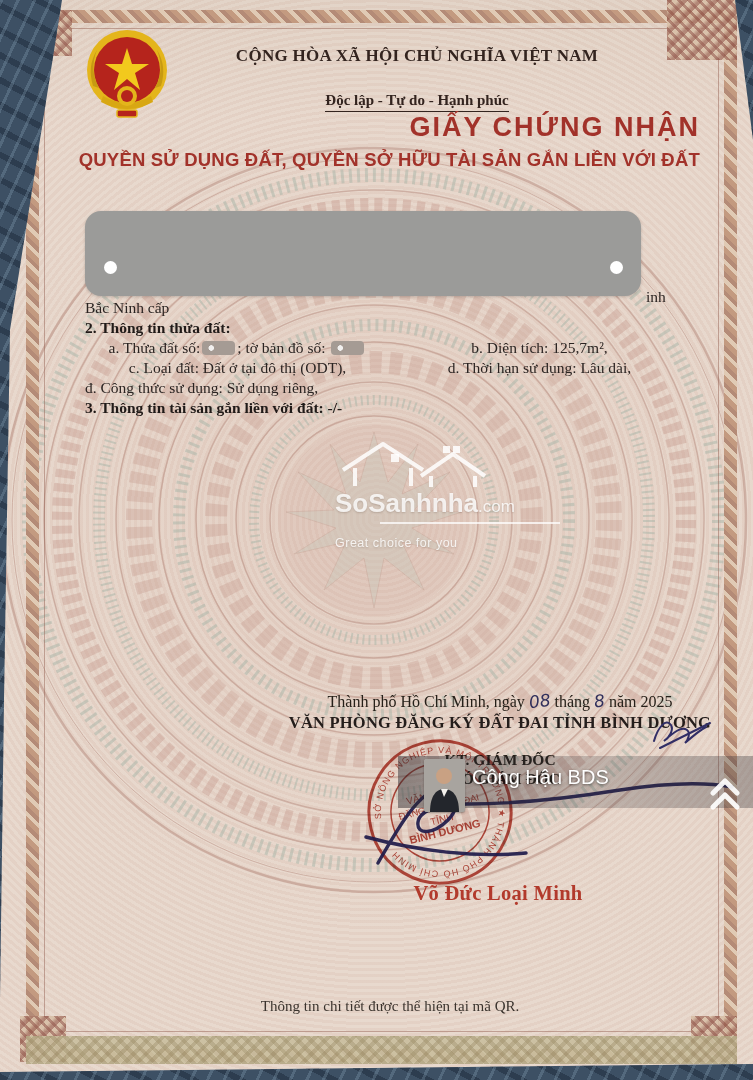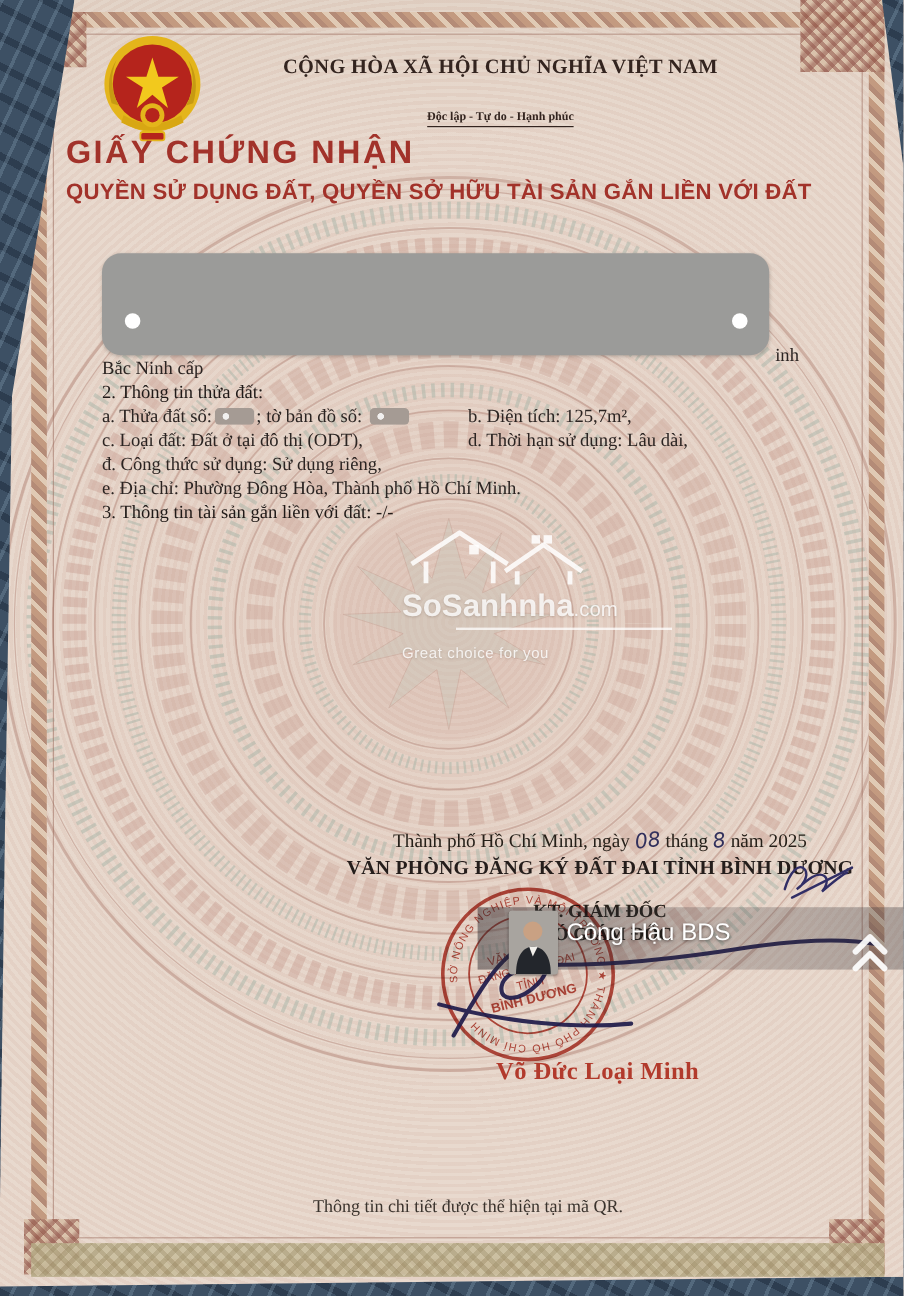--- a/index.html
+++ b/index.html
@@ -51,32 +51,32 @@
       repeating-linear-gradient(115deg, rgba(165,195,215,0.22) 0 3px, rgba(165,195,215,0) 3px 15px),
       repeating-linear-gradient(28deg, rgba(15,25,40,0.35) 0 6px, rgba(15,25,40,0) 6px 22px);
   }
   .wedge-tl{left:0;top:0;width:70px;height:1080px;clip-path:polygon(0 0,62px 0,10px 330px,4px 700px,0 1000px,0 100%);}
   .wedge-tr{right:0;top:0;width:20px;height:150px;clip-path:polygon(2px 0,100% 0,100% 140px);}
   .wedge-b{left:0;bottom:0;width:753px;height:20px;clip-path:polygon(0 12px,100% 4px,100% 100%,0 100%);}
 
   .emblem{position:absolute;left:73px;top:26px;width:108px;height:94px;}
   .head-center{position:absolute;left:187px;top:46px;width:460px;text-align:center;color:#33241f;}
   .nat-title{font-weight:bold;font-size:17px;letter-spacing:.3px;font-family:Liberation Serif, serif;}
-  .motto{font-weight:bold;font-size:10px;margin-top:8px;display:inline-block;border-bottom:1.5px solid #33241f;padding-bottom:2px;}
-  .titles{position:absolute;left:55px;top:112px;width:645px;text-align:left;font-family:"Liberation Sans",sans-serif;color:#a2322a;}
+  .motto{font-weight:bold;font-size:15px;margin-top:8px;display:inline-block;border-bottom:1.5px solid #33241f;padding-bottom:2px;}
+  .titles{position:absolute;left:55px;top:112px;width:645px;text-align:right;font-family:"Liberation Sans",sans-serif;color:#a2322a;}
   .title1{font-size:27px;font-weight:bold;letter-spacing:2px;}
   .title2{font-size:18.5px;font-weight:bold;margin-top:6px;letter-spacing:.2px;}
 
   .redact-box{position:absolute;left:85px;top:211px;width:556px;height:85px;background:#9b9b99;border-radius:16px;box-shadow:0 1px 3px rgba(0,0,0,.18);}
   .redact-dot{position:absolute;width:13px;height:13px;border-radius:50%;background:#fff;}
   .frag-right{position:absolute;left:646px;top:288px;font-size:15.5px;color:#2b2422;}
 
   .body-block{position:absolute;left:85px;top:298px;width:604px;color:#2b2422;font-size:15.5px;line-height:20px;}
-  .body-block .bold{font-weight:normal;color:#201a18;}
-  .row2{display:flex;}
+  .body-block .bold{font-weight:bold;color:#201a18;}
+  .row2{display:flex;text-align:center;}
   .cl{width:305px;}
   .cr{flex:1;}
   .chip{display:inline-block;width:33px;height:14px;background:#a59b94;border-radius:4px;vertical-align:-2px;margin:0 2px;background-image:radial-gradient(circle at 28% 50%, rgba(255,255,255,.85) 0 2.5px, rgba(255,255,255,0) 3px);}
 
   .watermark{position:absolute;left:335px;top:436px;width:270px;text-align:left;color:rgba(255,255,255,.82);font-family:"Liberation Sans",sans-serif;text-shadow:0 1px 2px rgba(90,70,60,.25);}
   .wm-brand{font-size:26px;font-weight:bold;margin-top:-4px;}
   .wm-brand .dotcom{font-size:17px;font-weight:normal;}
   .wm-rule{height:2px;background:rgba(255,255,255,.75);width:180px;margin:3px auto 4px;}
   .wm-tag{font-size:12.5px;letter-spacing:.5px;margin-top:12px;}
 
@@ -172,21 +172,20 @@
   <div class="bold">2. Thông tin thửa đất:</div>
   <div class="row2">
     <div class="cl"><span>a. Thửa đất số:</span><span class="chip"></span><span>; tờ bản đồ số:</span> <span class="chip"></span></div>
     <div class="cr">b. Diện tích: 125,7m²,</div>
   </div>
   <div class="row2">
     <div class="cl">c. Loại đất: Đất ở tại đô thị (ODT),</div>
     <div class="cr">d. Thời hạn sử dụng: Lâu dài,</div>
   </div>
   <div>đ. Công thức sử dụng: Sử dụng riêng,</div>
-  <div>e. Địa chỉ: Phường Đông Hòa, Thành phố Hồ Chí Minh.</div>
   <div class="bold">3. Thông tin tài sản gắn liền với đất: -/-</div>
 </div>
 
 <div class="watermark">
   <svg width="170" height="52" viewBox="0 0 170 52">
     <g fill="none" stroke="rgba(255,255,255,.85)" stroke-width="4" stroke-linejoin="round">
       <path d="M8,34 L48,8 L88,34"></path>
       <path d="M20,32 L20,50 M76,32 L76,50"></path>
       <path d="M86,40 L118,18 L150,40"></path>
       <path d="M96,40 L96,51 M140,40 L140,51"></path>

